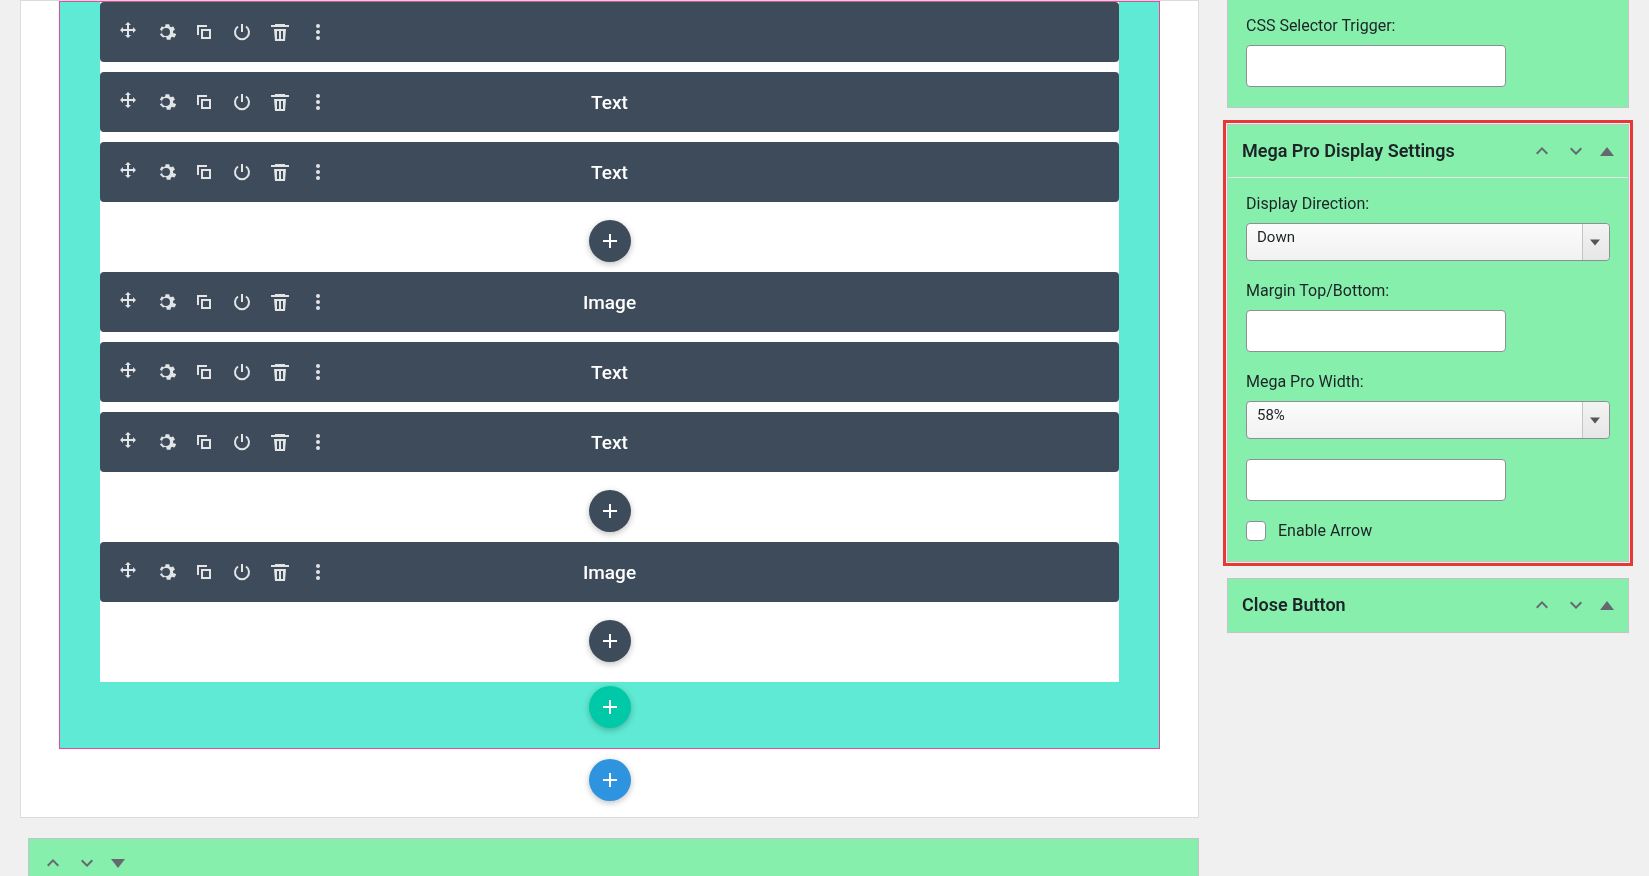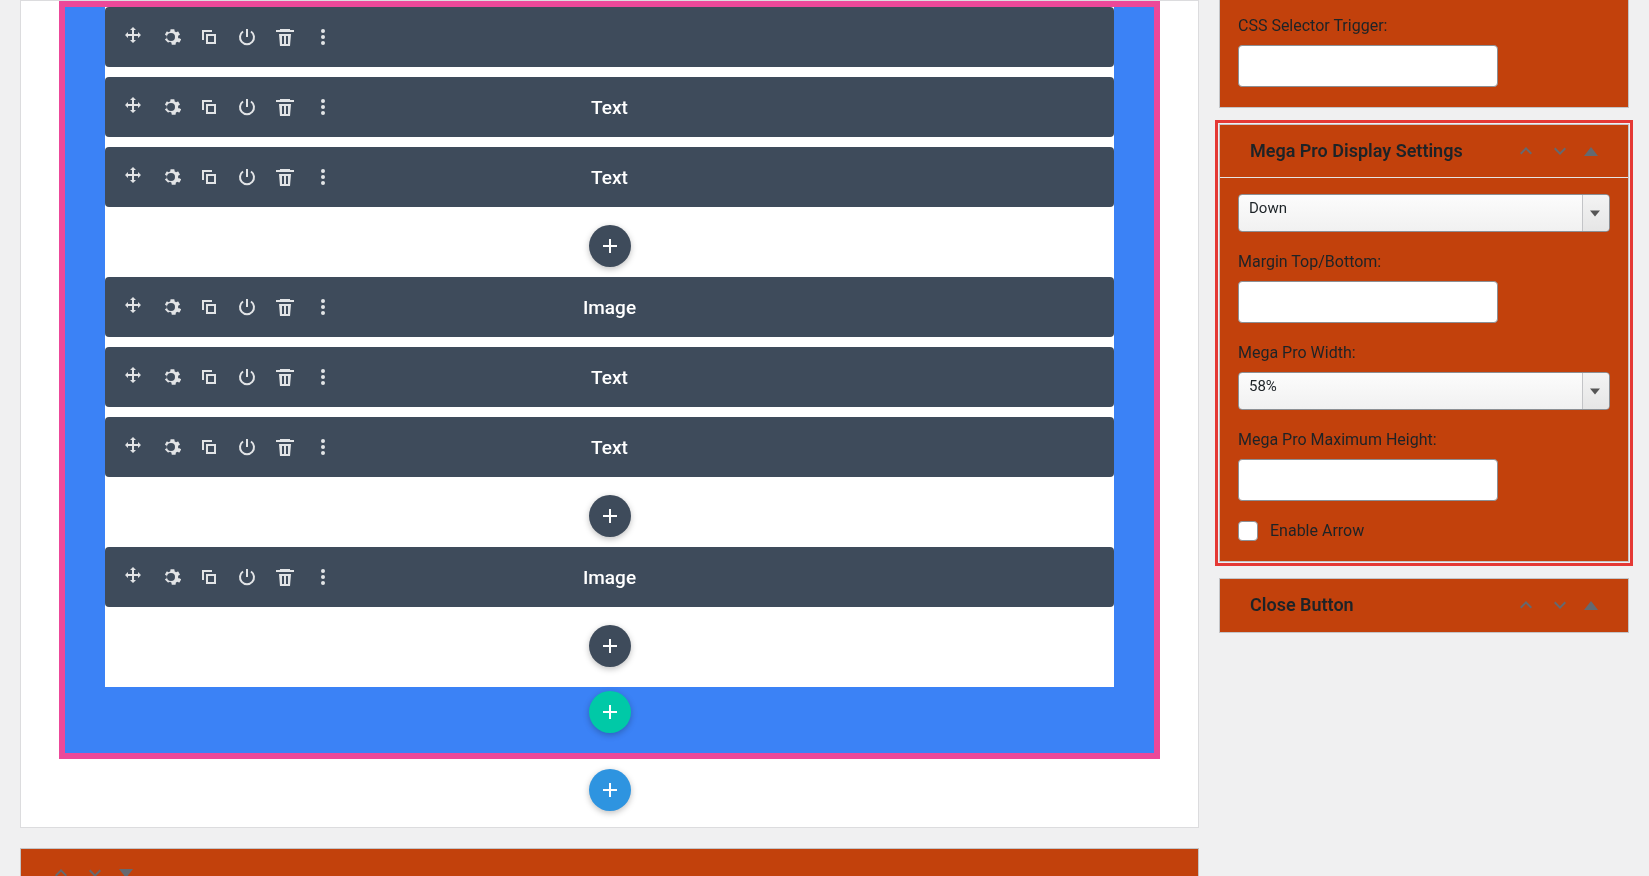--- a/index.html
+++ b/index.html
@@ -23,22 +23,22 @@
   width: 410px;
   flex-shrink: 0;
 }
 .builder-panel {
   background: #fff;
   border: 1px solid #dcdcde;
   margin-bottom: 20px;
   padding-bottom: 0;
 }
 .builder-inner {
-  background: #3b82f6;
-  border: 6px solid #ec4899;
+  background: #5eead4;
+  border: 1px solid #ec4899;
   margin: 0 38px 12px 38px;
   padding: 0 0 14px 0;
 }
 .builder-content {
   background: #fff;
   margin: 0 40px;
   padding: 0 0 14px 0;
 }
 .module-row {
   background: #3e4b5b;
@@ -86,32 +86,33 @@
   margin: 18px auto 6px auto;
   cursor: pointer;
   box-shadow: 0 2px 6px rgba(0,0,0,0.25);
 }
 .add-circle svg { width: 20px; height: 20px; fill: #fff; }
 .add-dark { background: #3e4b5b; }
 .add-teal { background: #00c9a7; }
 .add-blue { background: #2e94e0; }
 
 .metabox {
-  background: #c2410c;
+  background: #86efac;
   border: 1px solid #c3c4c7;
   margin-bottom: 16px;
+  margin-left: 8px;
 }
 .metabox.highlight {
   outline: 3px solid #e53935;
   outline-offset: 1px;
 }
 .metabox-head {
   display: flex;
   align-items: center;
-  padding: 14px 30px;
+  padding: 14px 14px;
   border-bottom: 1px solid #e5e5e5;
 }
 .metabox-title {
   font-size: 18px;
   font-weight: 600;
   color: #1d2327;
   flex: 1;
   line-height: 1.35;
 }
 .metabox-controls {
@@ -577,38 +578,38 @@
                 <use href="#i-chev-down"></use>
               </svg>
             </span>
           <span class="tri">
               <span class="tri-up"></span>
             </span>
         </div>
       </div>
       <div class="metabox-body">
         <div class="form-field">
+          <label class="form-label">Display Direction:</label>
           <div class="select-input">
             <span>Down</span>
             <span class="select-caret"></span>
           </div>
         </div>
         <div class="form-field">
           <label class="form-label">Margin Top/Bottom:</label>
           <input class="text-input" value="" style="">
         </div>
         <div class="form-field">
           <label class="form-label">Mega Pro Width:</label>
           <div class="select-input">
             <span>58%</span>
             <span class="select-caret"></span>
           </div>
         </div>
         <div class="form-field">
-          <label class="form-label">Mega Pro Maximum Height:</label>
           <input class="text-input" value="" style="">
         </div>
         <div class="form-field">
           <div class="checkbox-row">
             <span class="checkbox"></span>
             <span style="font-size:16px">Enable Arrow</span>
           </div>
         </div>
       </div>
     </div>

